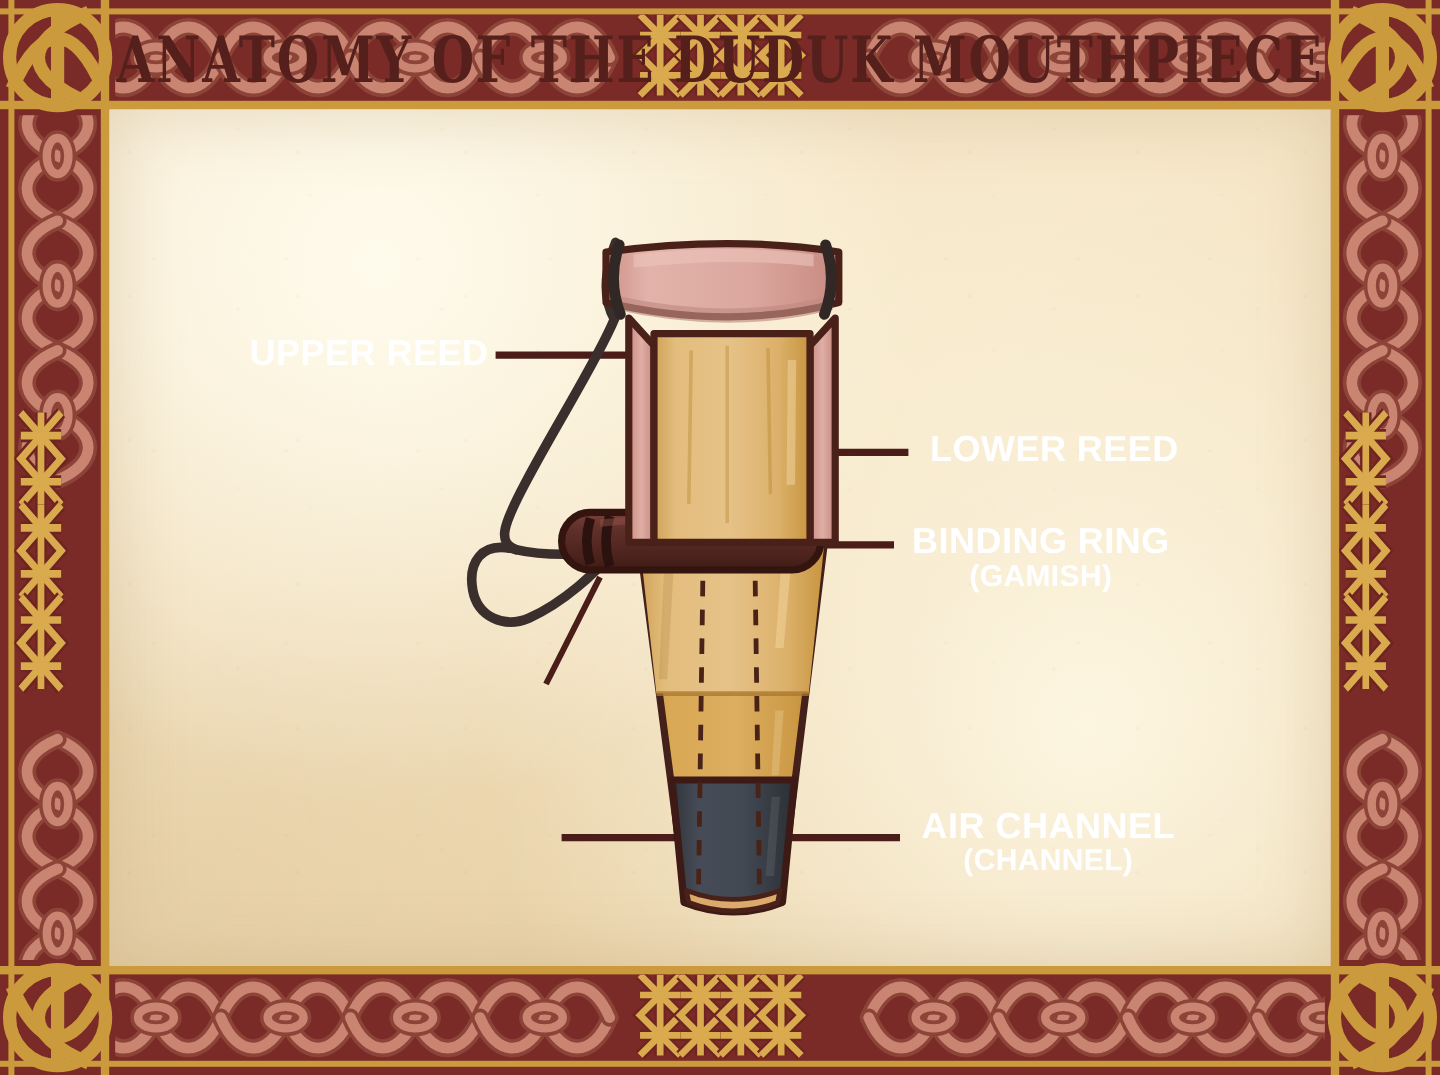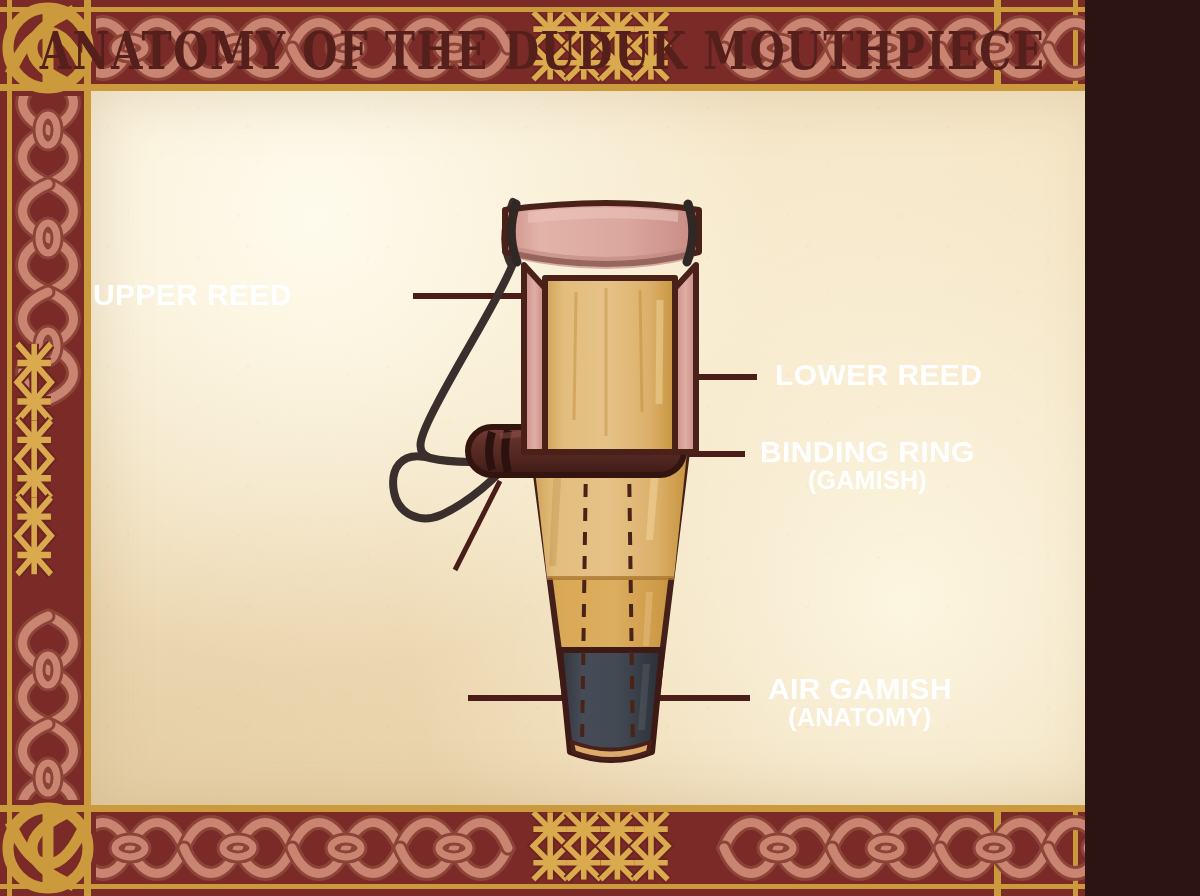--- a/index.html
+++ b/index.html
@@ -1,20 +1,20 @@
 <!DOCTYPE html>
 <html><head>
 <meta charset="utf-8">
 <style>
   html,body{margin:0;padding:0;background:#2b1412;}
   body{font-family:"Liberation Sans",sans-serif;}
 
   #poster{
     position:relative;
-    width:1085px;height:896px;
+    width:1200px;height:896px;
     overflow:hidden;
     background:#7a2b27;
   }
 
   
   .border-frame{position:absolute;inset:0;}
   .knot-band{position:absolute;background:#7a2b27;}
   .band-top{left:0;top:0;width:1200px;height:96px;}
   .band-bottom{left:0;bottom:0;width:1200px;height:96px;}
   .band-left{left:0;top:0;width:96px;height:896px;}
@@ -380,17 +380,17 @@
     <span class="sub">(GAMISH)</span>
   </div>
 
   <div class="label left-al lbl-lower-reed">
     <span>LOWER REED</span>
   </div>
 
 
 
   <div class="label ctr lbl-air">
-    <span>AIR GAMISH</span>
-    <span class="sub">(ANATOMY)</span>
+    <span>AIR CHANNEL</span>
+    <span class="sub">(CHANNEL)</span>
   </div>
 
 </div>
 
 </body></html>

